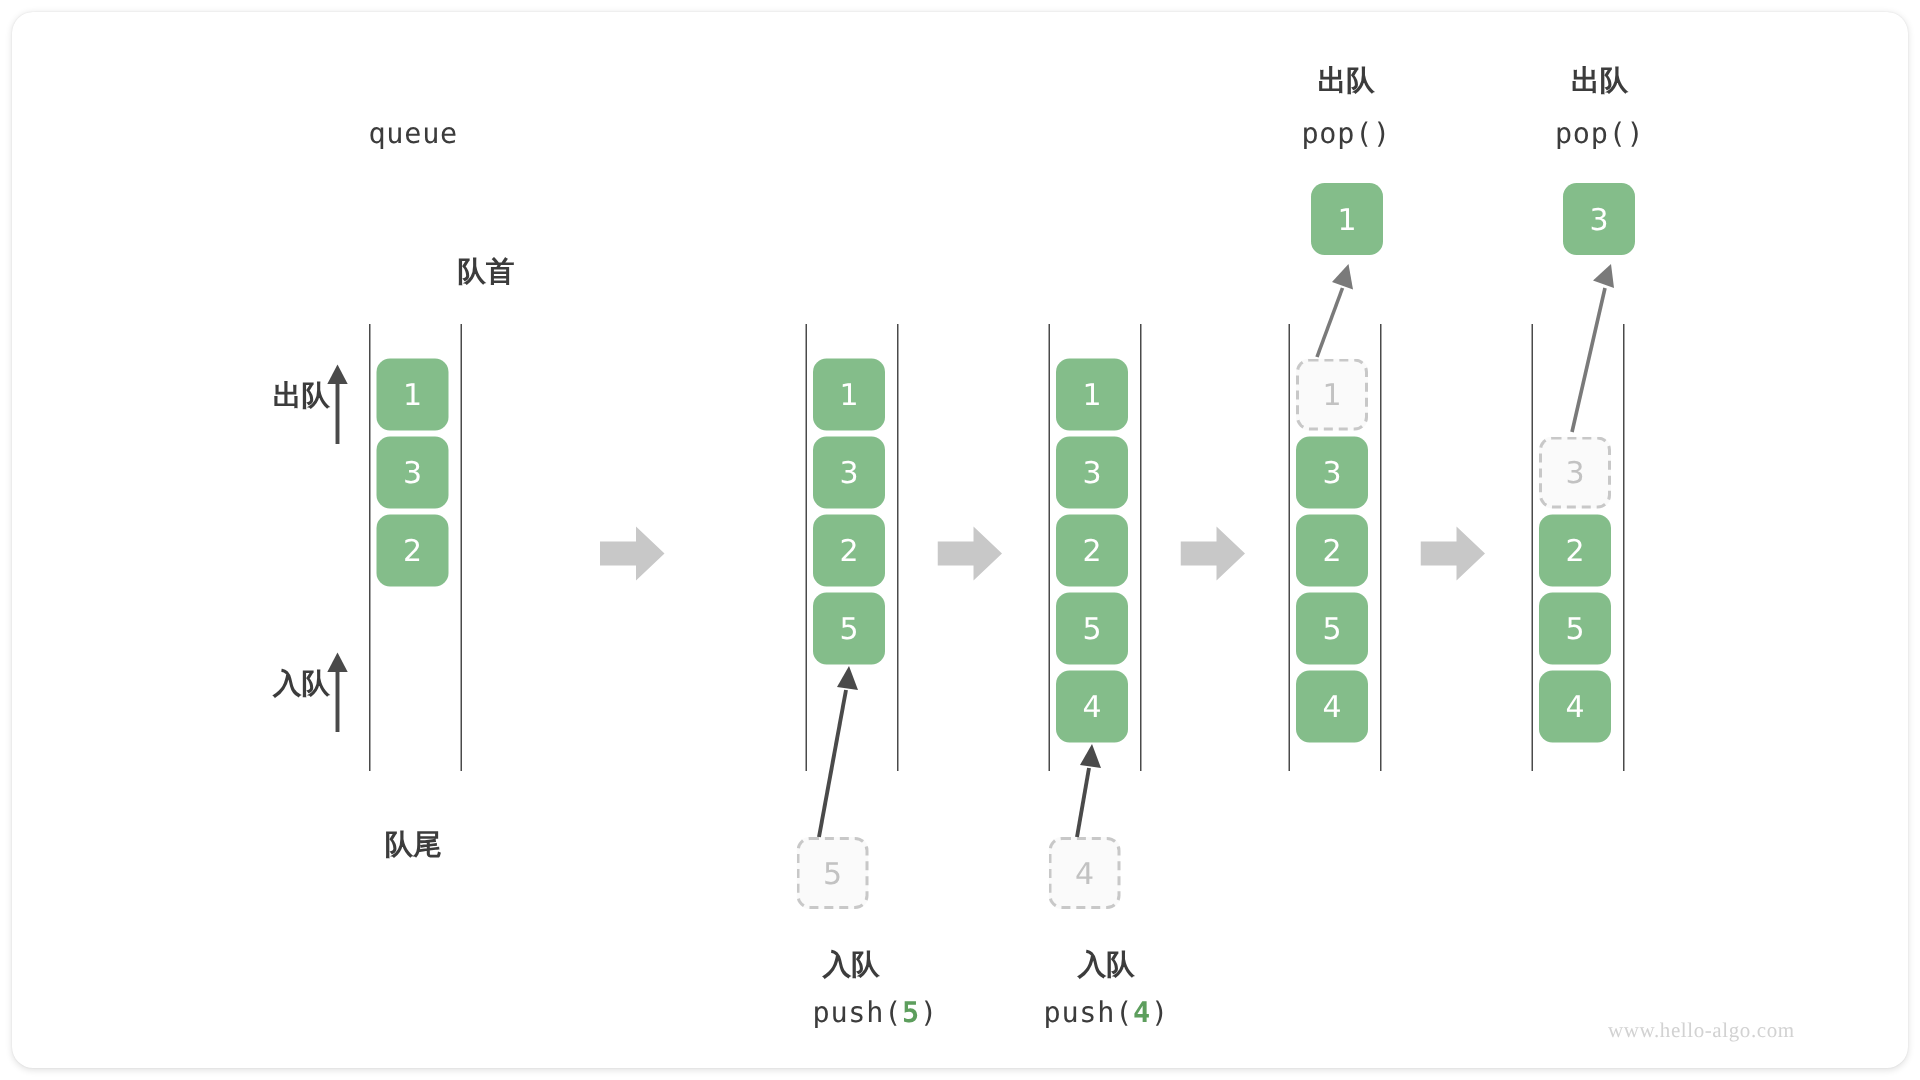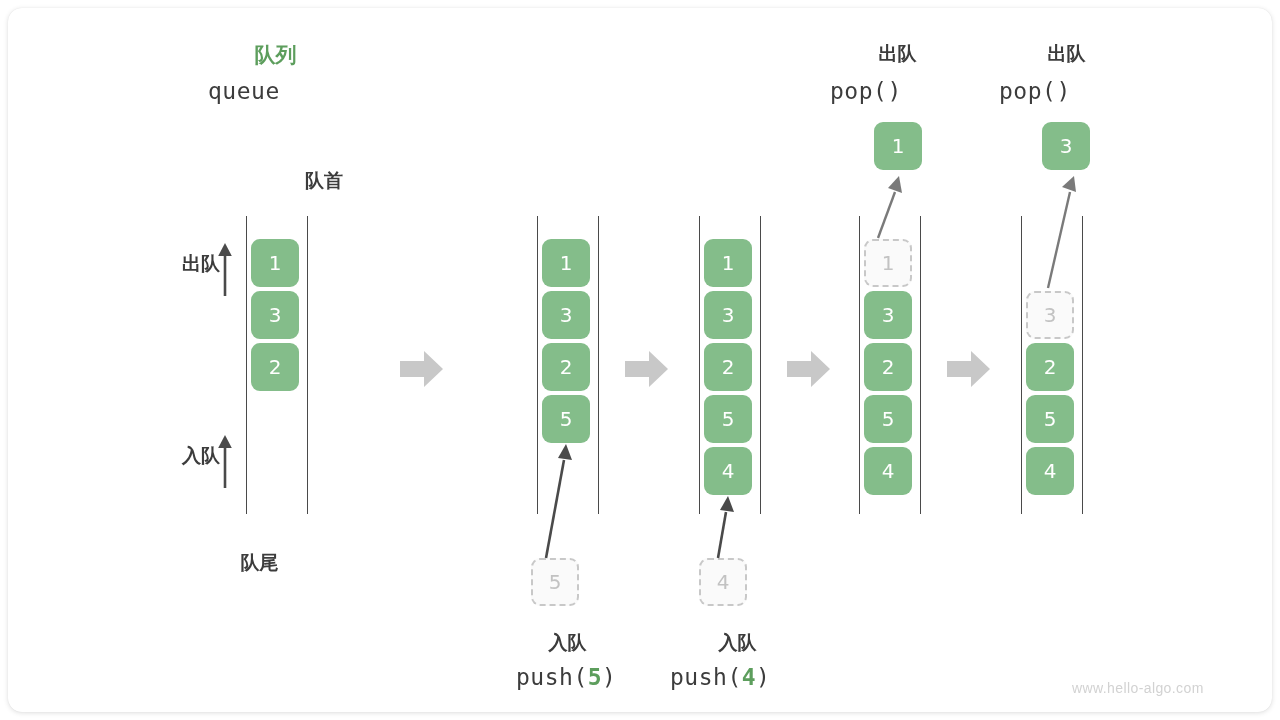--- a/index.html
+++ b/index.html
@@ -32,29 +32,29 @@
   .title-cn {
     font-family: "DejaVu Sans", "Liberation Sans", sans-serif;
     font-weight: bold;
     font-size: 21px;
     color: #5d9e5d;
     white-space: nowrap;
     text-align: center;
   }
   .mono {
     font-family: "DejaVu Sans Mono", "Liberation Mono", monospace;
-    font-size: 23px;
+    font-size: 19px;
     color: #3c3c3c;
     white-space: nowrap;
-    text-align: left;
+    text-align: center;
     letter-spacing: 0.5px;
   }
   .mono .num { color: #5d9e5d; font-weight: bold; }
   .watermark {
-    font-family: Liberation Sans, sans-serif;
+    font-family: Liberation Serif, serif;
     font-size: 14px;
     color: #d2d2d2;
     white-space: nowrap;
     letter-spacing: 0.4px;
   }
 
   
   .node {
     position: absolute;
     width: 48px; height: 48px;
@@ -79,25 +79,24 @@
     position: absolute;
   }
   .step-arrow { position: absolute; }
 </style>
 </head>
 <body>
 
 <div id="card">
   <div id="stage">
 
-    <div class="abs title-cn" style="left:200px; top:33px; width:135px;">队列</div>
     <div class="abs mono" style="left:200px; top:70px; width:135px;">queue</div>
 
     <div class="abs label-cn" style="left:200px; top:160px; width:135px;text-align:right;">队首</div>
-    <div class="abs label-cn" style="left:184px; top:542px; width:135px;">队尾</div>
+    <div class="abs label-cn" style="left:200px; top:542px; width:135px;">队尾</div>
 
     <div class="abs label-cn" style="left:140px; top:243px; width:72px; text-align:right;">出队</div>
     <svg class="abs uparrow" style="left:205px; top:232px;" width="24" height="58" viewBox="0 0 24 58">
       <line x1="12" y1="56" x2="12" y2="14" stroke="#4a4a4a" stroke-width="2.6"></line>
       <polygon points="12,3 5.2,16 18.8,16" fill="#4a4a4a"></polygon>
     </svg>
 
     <div class="abs label-cn" style="left:140px; top:435px; width:72px; text-align:right;">入队</div>
     <svg class="abs uparrow" style="left:205px; top:424px;" width="24" height="58" viewBox="0 0 24 58">
       <line x1="12" y1="56" x2="12" y2="14" stroke="#4a4a4a" stroke-width="2.6"></line>

